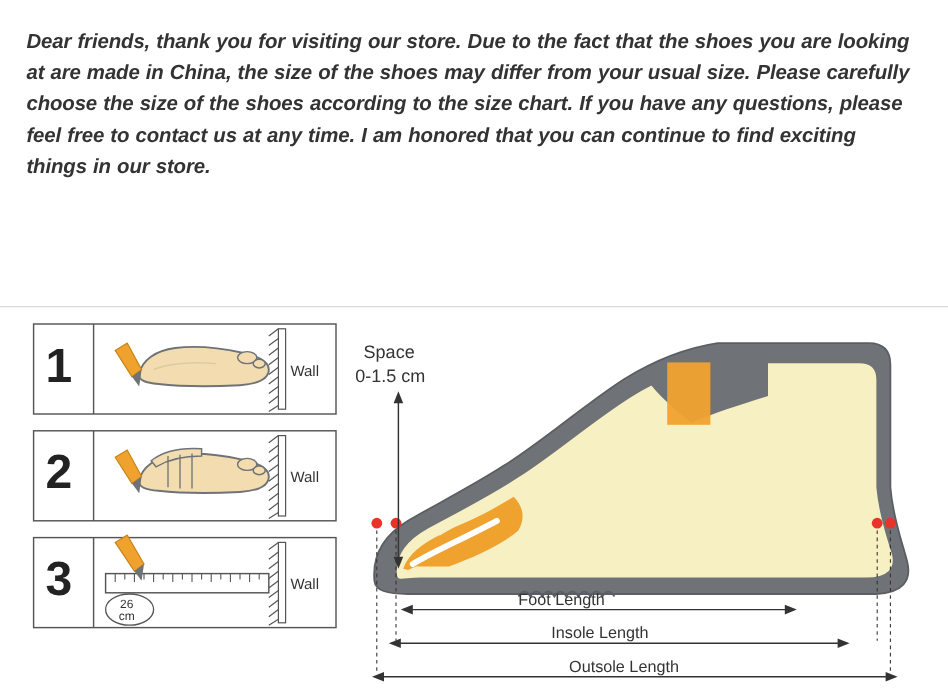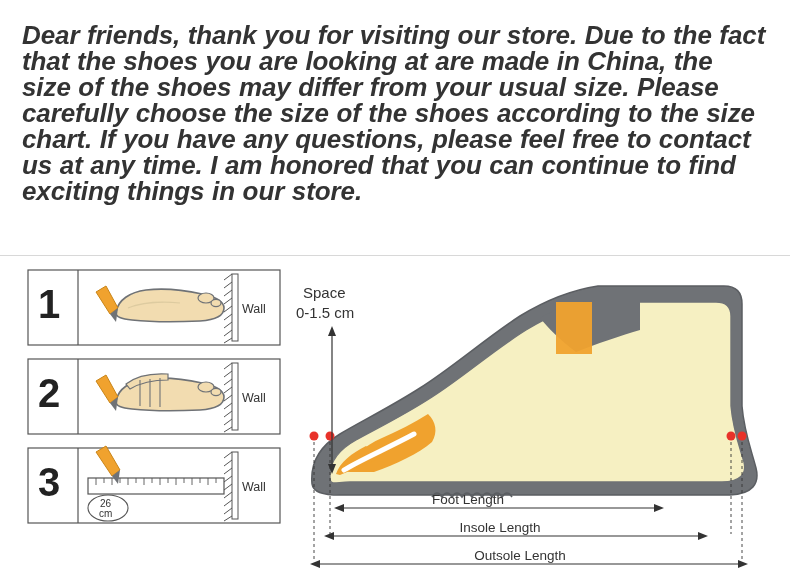--- a/index.html
+++ b/index.html
@@ -28,21 +28,21 @@
     font-style: italic;
     font-weight: bold;
     font-size: 19px;
     color: #333333;
     margin: 0 0 22px 0;
     letter-spacing: 0.2px;
   }
   .desc-body {
     font-style: italic;
     font-weight: bold;
-    font-size: 26px;
+    font-size: 17px;
     line-height: 26px;
     color: #333333;
     margin: 0;
     letter-spacing: -0.1px;
     word-spacing: 0.5px;
   }
   .diagram {
     position: absolute;
     left: 0;
     top: 255px;

